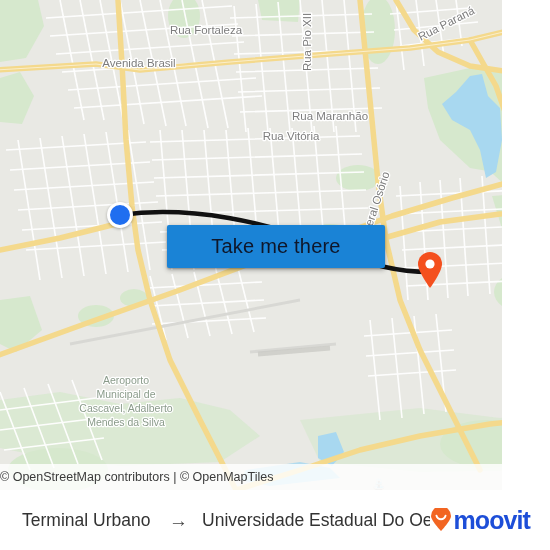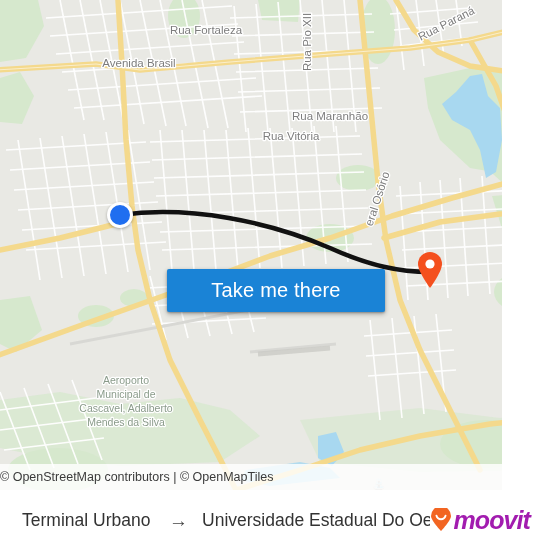--- a/index.html
+++ b/index.html
@@ -78,32 +78,31 @@
   
   #take-me-there {
     position: absolute;
     left: 167px;
     top: 225px;
     width: 218px;
     height: 43px;
     background: #1a83d6;
     border: none;
     border-radius: 2px;
-    color: #ffffff;
+    color: #0f172a;
     font-size: 20px;
     font-family: "Liberation Sans", sans-serif;
     letter-spacing: 0.2px;
     cursor: pointer;
     box-shadow: 0 2px 5px rgba(0,0,0,0.30), 0 1px 2px rgba(0,0,0,0.22);
     z-index: 30;
     display: flex;
     align-items: center;
     justify-content: center;
     padding: 0;
-    margin-top: 44px;
   }
 
   
   .marker {
     position: absolute;
     z-index: 25;
   }
   #origin-marker {
     left: 107px;
     top: 202px;
@@ -153,25 +152,24 @@
   #moovit-logo {
     margin-left: auto;
     display: flex;
     align-items: center;
     flex: 0 0 auto;
     padding-right: 6px;
   }
   #moovit-wordmark {
     font-size: 25px;
     font-weight: bold;
-    color: #a21caf;
+    color: #1d4ed8;
     letter-spacing: -0.9px;
     font-family: "Liberation Sans", sans-serif;
     line-height: 1;
-    font-style: italic;
   }
 </style>
 </head>
 <body>
 
 <div id="app">
 
   <div id="map-area">
 
     <svg id="map-svg" width="550" height="490" viewBox="0 0 550 490">

